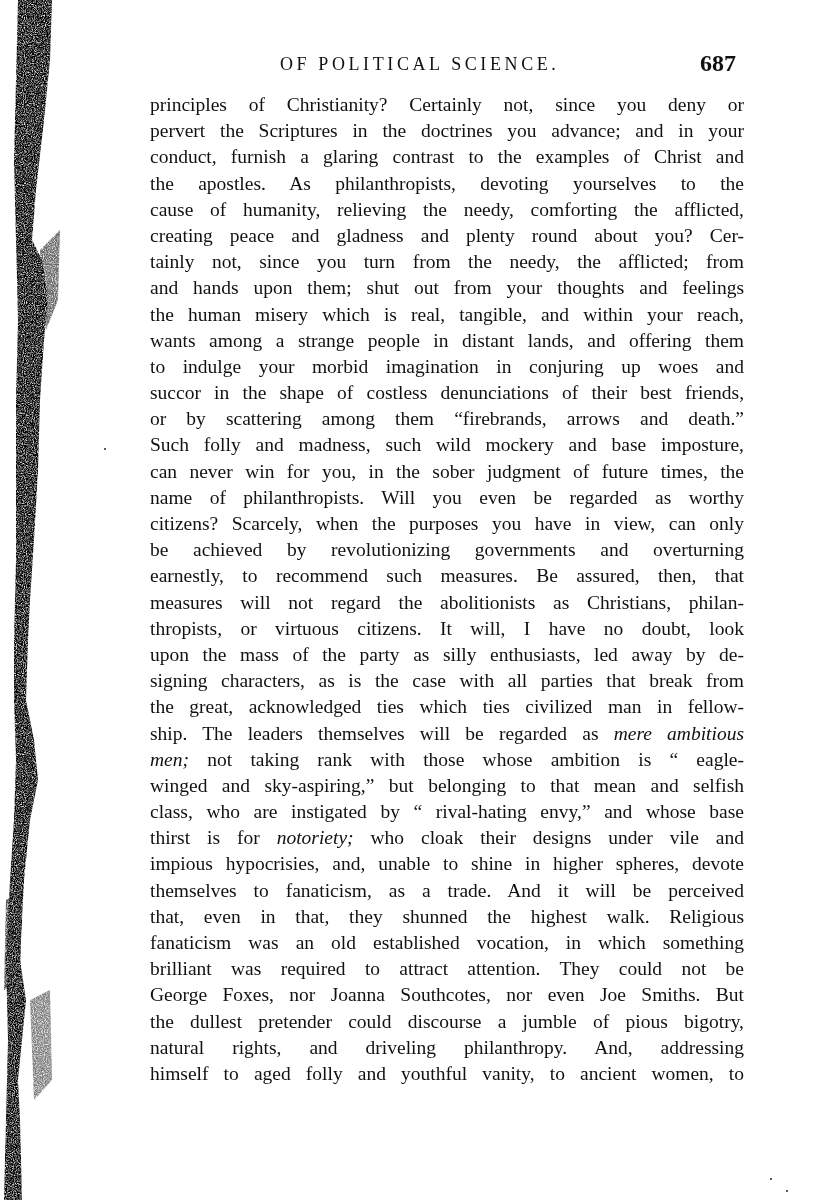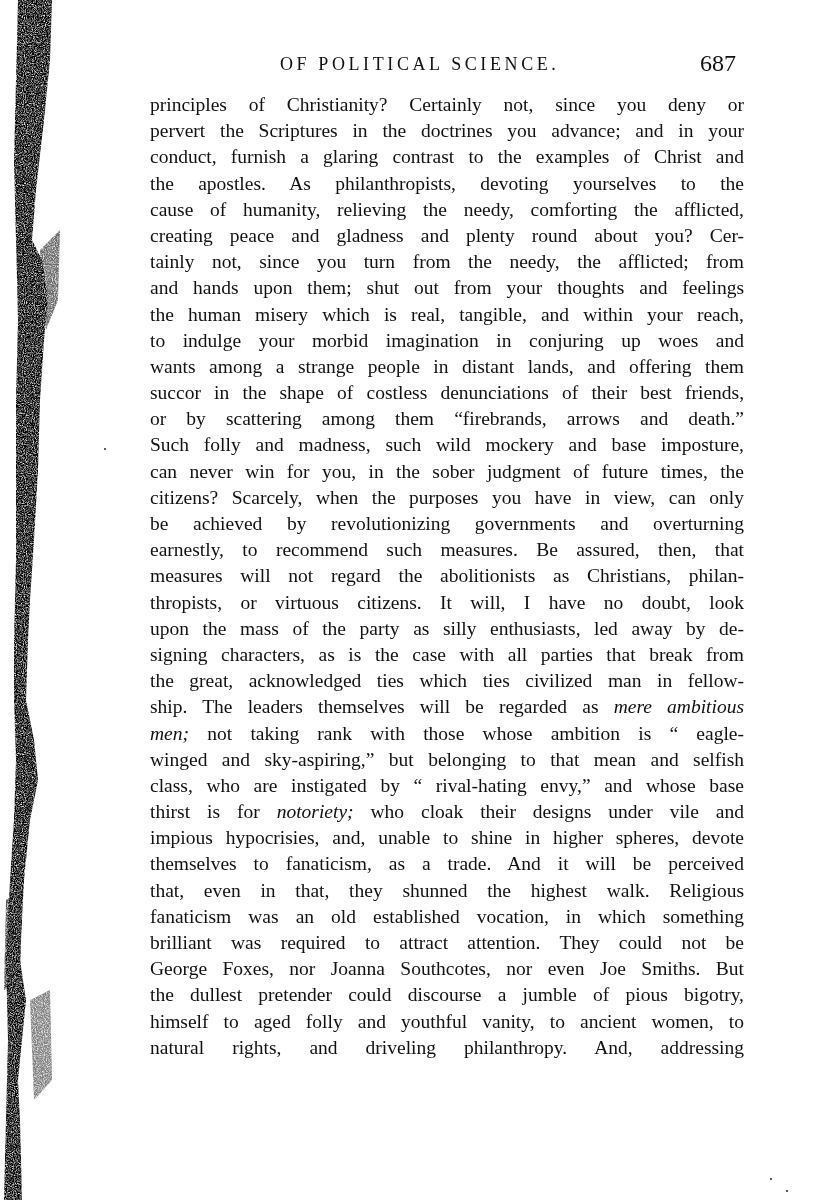--- a/index.html
+++ b/index.html
@@ -36,21 +36,21 @@
       top: 4px;
       font-size: 18px;
       letter-spacing: 3.6px;
       white-space: nowrap;
     }
     .page-number {
       position: absolute;
       right: 2px;
       top: 0px;
       font-size: 24px;
-      font-weight: normal;
+      font-weight: bold;
       margin-left: 10px;
     }
     .body-text {
       position: absolute;
       left: 150px;
       top: 92px;
       width: 594px;
     }
     .line {
       display: block;
@@ -100,45 +100,46 @@
 <div class="body-text">
   <span class="line">principles of Christianity? Certainly not, since you deny or</span>
   <span class="line">pervert the Scriptures in the doctrines you advance; and in your</span>
   <span class="line">conduct, furnish a glaring contrast to the examples of Christ and</span>
   <span class="line">the apostles. As philanthropists, devoting yourselves to the</span>
   <span class="line">cause of humanity, relieving the needy, comforting the afflicted,</span>
   <span class="line">creating peace and gladness and plenty round about you? Cer-</span>
   <span class="line">tainly not, since you turn from the needy, the afflicted; from</span>
   <span class="line">and hands upon them; shut out from your thoughts and feelings</span>
   <span class="line">the human misery which is real, tangible, and within your reach,</span>
+  <span class="line">wants among a strange people in distant lands, and offering them</span>
   <span class="line">to indulge your morbid imagination in conjuring up woes and</span>
-  <span class="line">wants among a strange people in distant lands, and offering them</span>
   <span class="line">succor in the shape of costless denunciations of their best friends,</span>
   <span class="line">or by scattering among them “firebrands, arrows and death.”</span>
   <span class="line">Such folly and madness, such wild mockery and base imposture,</span>
   <span class="line">can never win for you, in the sober judgment of future times, the</span>
+  <span class="line">name of philanthropists. Will you even be regarded as worthy</span>
   <span class="line">citizens? Scarcely, when the purposes you have in view, can only</span>
   <span class="line">be achieved by revolutionizing governments and overturning</span>
   <span class="line">earnestly, to recommend such measures. Be assured, then, that</span>
   <span class="line">measures will not regard the abolitionists as Christians, philan-</span>
   <span class="line">thropists, or virtuous citizens. It will, I have no doubt, look</span>
   <span class="line">upon the mass of the party as silly enthusiasts, led away by de-</span>
   <span class="line">signing characters, as is the case with all parties that break from</span>
   <span class="line">the great, acknowledged ties which ties civilized man in fellow-</span>
   <span class="line"><span>ship. The leaders themselves will be regarded as </span><i>mere ambitious</i><span></span></span>
   <span class="line"><span></span><i>men;</i><span> not taking rank with those whose ambition is “ eagle-</span></span>
   <span class="line">winged and sky-aspiring,” but belonging to that mean and selfish</span>
   <span class="line">class, who are instigated by “ rival-hating envy,” and whose base</span>
   <span class="line"><span>thirst is for </span><i>notoriety;</i><span> who cloak their designs under vile and</span></span>
   <span class="line">impious hypocrisies, and, unable to shine in higher spheres, devote</span>
   <span class="line">themselves to fanaticism, as a trade. And it will be perceived</span>
   <span class="line">that, even in that, they shunned the highest walk. Religious</span>
   <span class="line">fanaticism was an old established vocation, in which something</span>
   <span class="line">brilliant was required to attract attention. They could not be</span>
   <span class="line">George Foxes, nor Joanna Southcotes, nor even Joe Smiths. But</span>
   <span class="line">the dullest pretender could discourse a jumble of pious bigotry,</span>
+  <span class="line">natural rights, and driveling philanthropy. And, addressing</span>
   <span class="line">himself to aged folly and youthful vanity, to ancient women, to</span>
-  <span class="line">natural rights, and driveling philanthropy. And, addressing</span>
 </div>
 
 <span class="speck" style="left:104px; top:448px;"></span>
 <span class="speck" style="left:770px; top:1178px;"></span>
 <span class="speck" style="left:786px; top:1190px;"></span>
 
 </body></html>

